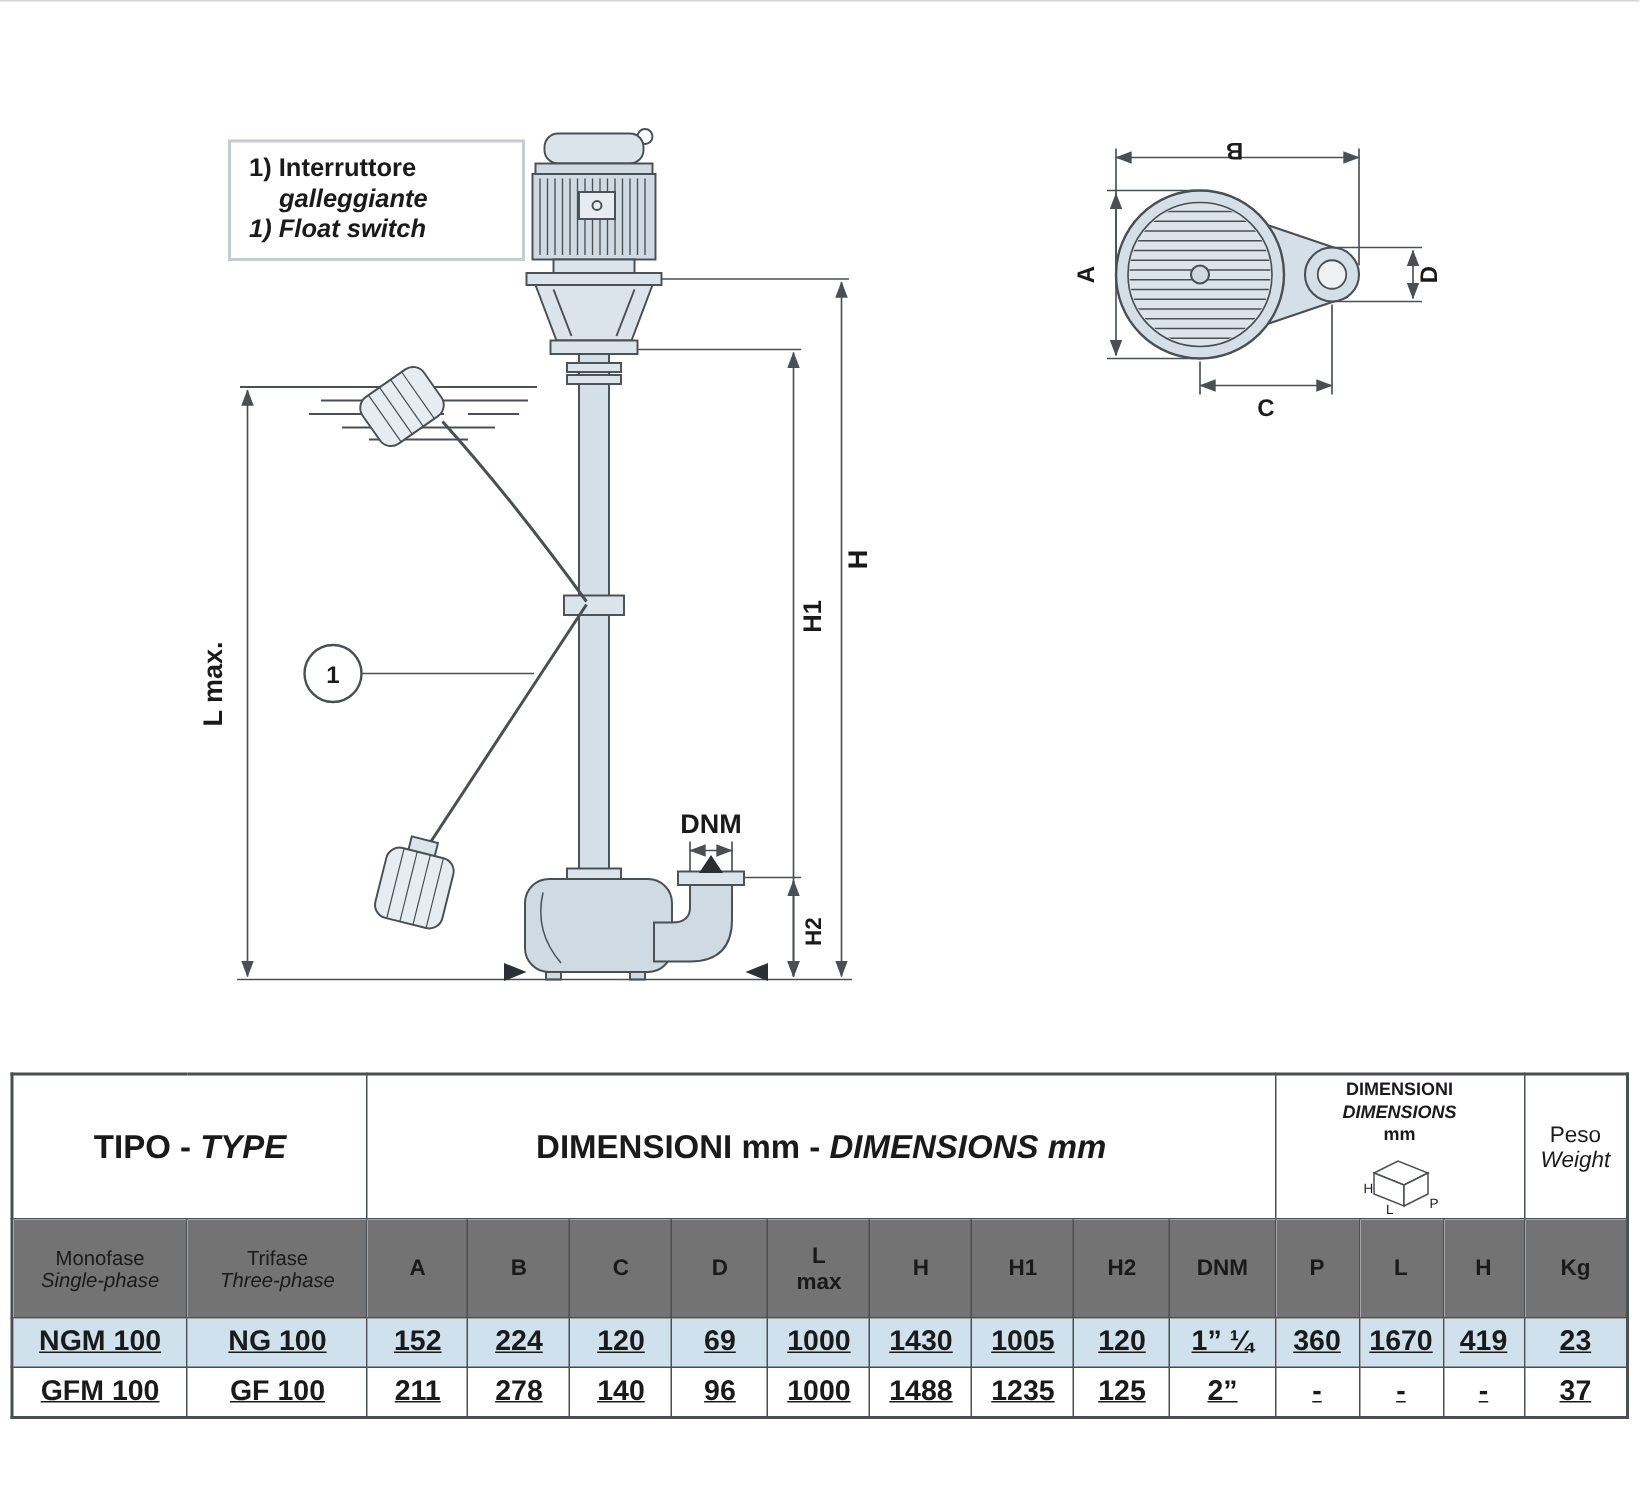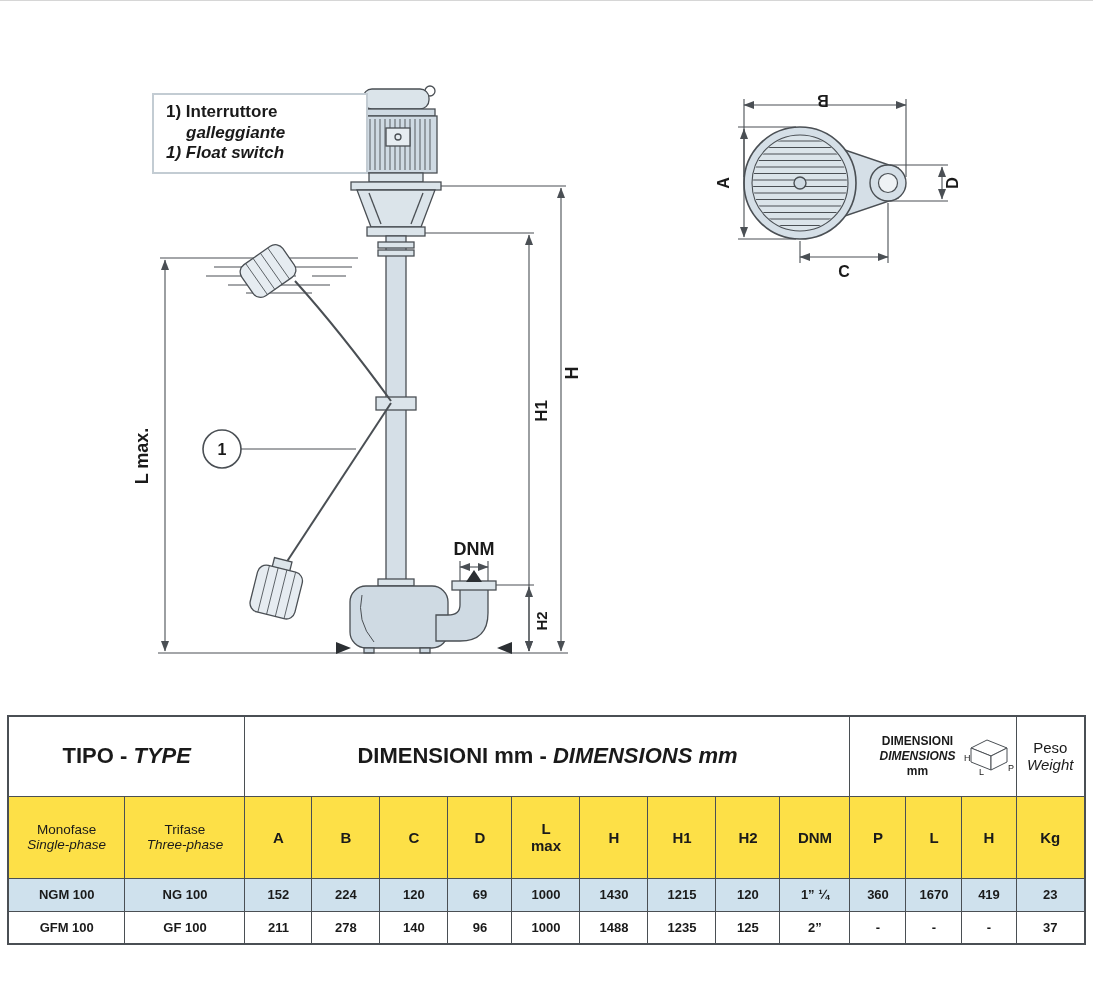--- a/index.html
+++ b/index.html
@@ -9,48 +9,48 @@
     font-family: "Liberation Sans", sans-serif;
     color: #1a1a1a;
     overflow: hidden;
     border-top: 1px solid #d6d6d6;
   }
   .stage { position: relative; width: 1093px; height: 702px; }
   svg.drawing { display: block; }
   svg text { font-family: "Liberation Sans", sans-serif; }
 
   .note-box {
-    position: absolute; left: 152px; top: 92px; width: 216px;
+    position: absolute; left: 152px; top: 92px; width: 198px;
     border: 2px solid #c3ccd3; background: #fff;
     padding: 7px 10px 8px 12px;
     font-size: 17px; font-weight: bold; line-height: 1.22;
   }
   .note-box .indent { padding-left: 20px; font-style: italic; }
   .note-box .en { font-style: italic; }
 
   table.dims-table {
     border-collapse: collapse; table-layout: fixed;
     width: 1077px; margin: 12px auto 0 auto;
     border: 2px solid #4a4f54;
   }
   .dims-table th, .dims-table td {
     border: 1px solid #4a4f54;
     text-align: center; vertical-align: middle;
     padding: 2px; overflow: hidden;
   }
   .hrow1 th { height: 80px; font-size: 22px; font-weight: bold; background: #fff; }
   .hrow1 th.pkg-th { font-size: 12px; font-weight: bold; }
   .hrow1 th.peso-th { font-size: 15px; font-weight: normal; margin-top: 16px; }
-  .hrow2 th { height: 82px; font-size: 15px; font-weight: bold; background: #fde047; }
+  .hrow2 th { height: 66px; font-size: 15px; font-weight: bold; background: #737373; }
   .hrow2 th.phase-th { font-size: 13.5px; font-weight: normal; }
   .it { font-style: italic; }
   .prewrap { white-space: pre-line; }
-  tbody td { height: 33px; font-size: 13px; font-weight: bold; }
+  tbody td { height: 33px; font-size: 19px; font-weight: bold; text-decoration: underline; }
   tbody tr.alt { background: #cfe1ed; }
-  .pkg-wrap { display: flex; align-items: center; justify-content: flex-end; gap: 6px; }
+  .pkg-wrap { display: flex; align-items: center; justify-content: flex-end; gap: 6px; flex-direction: column; }
   .pkg-text { text-align: center; line-height: 1.25; }
   .box-icon { flex: 0 0 auto; }
   .box-icon text { font-size: 9px; font-weight: normal; fill: #1a1a1a; }
 </style>
 </head>
 <body>
 
 <div class="stage">
 <svg class="drawing" viewBox="0 0 1093 702" width="1093" height="702">
   <defs>
@@ -300,21 +300,21 @@
   <tbody>
     <tr class="alt">
       <td>NGM 100</td>
       <td>NG 100</td>
       <td>152</td>
       <td>224</td>
       <td>120</td>
       <td>69</td>
       <td>1000</td>
       <td>1430</td>
-      <td>1215</td>
+      <td>1005</td>
       <td>120</td>
       <td>1” ¼</td>
       <td>360</td>
       <td>1670</td>
       <td>419</td>
       <td>23</td>
     </tr>
     <tr>
       <td>GFM 100</td>
       <td>GF 100</td>

